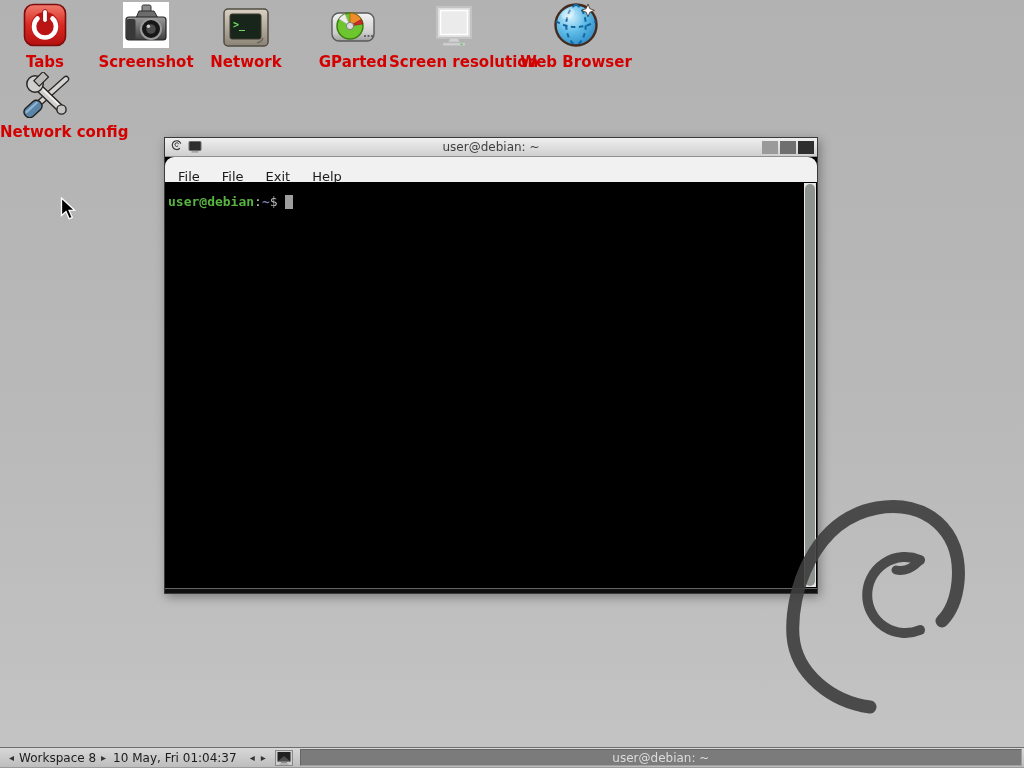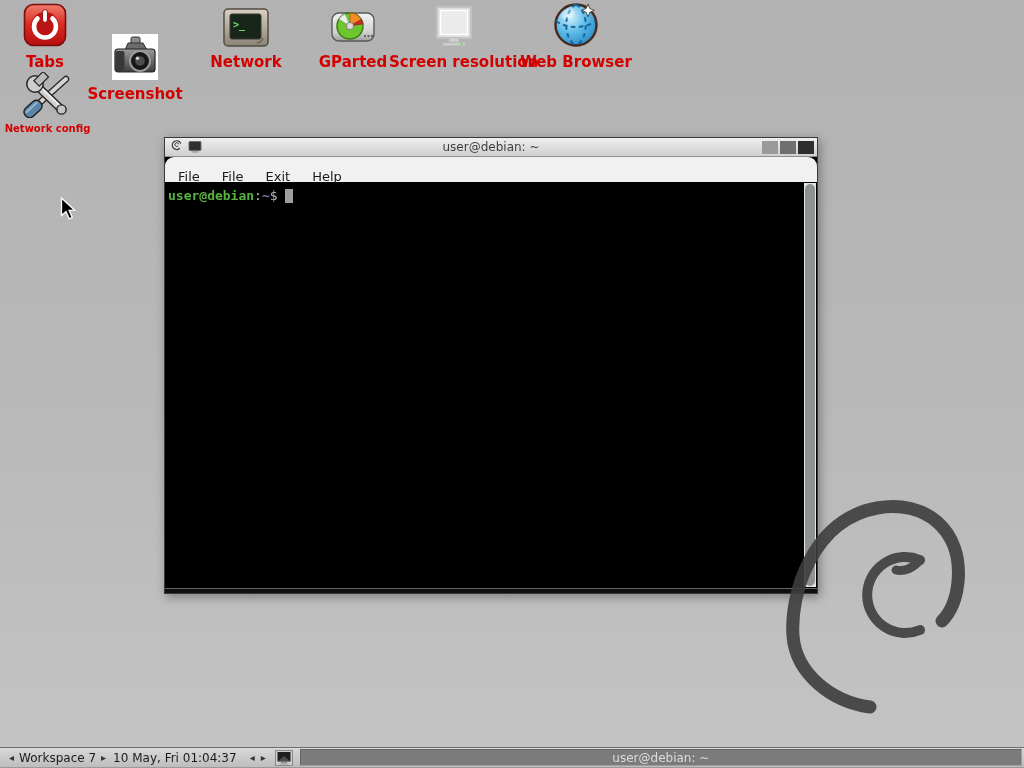--- a/index.html
+++ b/index.html
@@ -10,21 +10,21 @@
     position:relative;
   }
 
   
   .dicon { position:absolute; top:0; text-align:center; cursor:default; }
   .dicon .art { height:48px; display:flex; align-items:flex-end; justify-content:center; }
   .dicon .lbl {
     margin-top:5px; font-weight:bold; font-size:15px; color:#d40000;
     white-space:nowrap;
   }
-  .dicon.small .lbl { font-size:10px; }
+  .dicon.small .lbl { font-size:15px; }
 
   
   .window {
     position:absolute; left:164px; top:137px; width:654px; height:457px;
     border:1px solid #3a3a3a; background:#000;
     box-shadow:2px 3px 10px rgba(0,0,0,.35);
   }
   .titlebar {
     height:19px; background:linear-gradient(180deg,#efefef,#cfcfcf);
     border-bottom:1px solid #8f8f8f;
@@ -47,21 +47,21 @@
   }
   .menubar .mi {
     font-size:13px; color:#1a1a1a; padding:3px 8px; margin-right:6px; cursor:default;
   }
 
   .term {
     position:absolute; left:0; top:44px; right:0; bottom:0; background:#000;
     font-family:"DejaVu Sans Mono","Liberation Mono",monospace;
     font-size:13px; line-height:16px;
   }
-  .promptline { padding:6px 0 0 3px; white-space:pre; }
+  .promptline { padding:12px 0 0 3px; white-space:pre; }
   .p-user { color:#58b441; font-weight:bold; }
   .p-sep  { color:#c8c8c8; }
   .p-path { color:#7b84b8; font-weight:bold; }
   .p-sym  { color:#b9b9b9; }
   .cursor-block {
     display:inline-block; width:8px; height:14px; background:#9e9e9e;
     vertical-align:text-bottom; margin-left:7px;
   }
   .scrollbar {
     position:absolute; top:1px; right:1px; bottom:6px; width:12px; background:#e6e6e6;
@@ -117,21 +117,21 @@
       </defs>
       <rect x="1.5" y="1.5" width="41" height="41" rx="9" fill="url(#gexit)" stroke="#7d0d0d" stroke-width="1.6"></rect>
       <circle cx="22" cy="23" r="14" fill="#bb1414"></circle>
       <path d="M 14.5,15.5 A 11,11 0 1 0 29.5,15.5" stroke="#ffffff" stroke-width="4.6" fill="none" stroke-linecap="round"></path>
       <rect x="19.6" y="6.5" width="4.8" height="13" rx="2.4" fill="#ffffff" stroke="#9c0f0f" stroke-width="1"></rect>
     </svg>
   </div>
   <div class="lbl">Tabs</div>
 </div>
 
-<div class="dicon" style="left:85px; width:100px;margin-top:32px;">
+<div class="dicon" style="left:96px; width:100px;">
   <div class="art">
     <svg width="46" height="46" viewBox="0 0 46 46">
       <defs>
         <linearGradient id="gcam" x1="0" y1="0" x2="0" y2="1">
           <stop offset="0" stop-color="#9a9a9a"></stop>
             <stop offset="1" stop-color="#3f3f3f"></stop>
         </linearGradient>
       </defs>
       <rect x="0" y="0" width="46" height="46" fill="#ffffff"></rect>
       <rect x="19" y="3" width="9" height="8" rx="1.5" fill="#8a8a8a" stroke="#333" stroke-width="1"></rect>
@@ -298,21 +298,21 @@
 </div>
 
 <div class="mouse-cursor">
   <svg width="18" height="26" viewBox="0 0 18 26">
     <path d="M1.5,1 L1.5,18.5 L6,14.6 L9.2,21.8 L12.3,20.4 L9.1,13.4 L14.6,13.2 Z" fill="#000000" stroke="#ffffff" stroke-width="1.3"></path>
   </svg>
 </div>
 
 <div class="taskbar">
   <span class="tb-arrow">◂</span>
-  <span class="tb-text tb-ws">Workspace 7</span>
+  <span class="tb-text tb-ws">Workspace 8</span>
   <span class="tb-arrow">▸</span>
   <span class="tb-text tb-clock">10 May, Fri 01:04:37</span>
   <span class="tb-arrow">◂</span>
   <span class="tb-arrow">▸</span>
   <span class="tb-mon">
     <svg width="18" height="16" viewBox="0 0 18 16">
       <rect x="0.5" y="0.5" width="17" height="15" fill="#cdcdcd" stroke="#8a8a8a" stroke-width="1"></rect>
       <rect x="2.5" y="2" width="13" height="9.5" fill="#1f1f1f"></rect>
       <path d="M3,11 L9,6 L15,11 Z" fill="#4d4d4d"></path>
       <rect x="6" y="12" width="6" height="1.4" fill="#8f8f8f"></rect>

